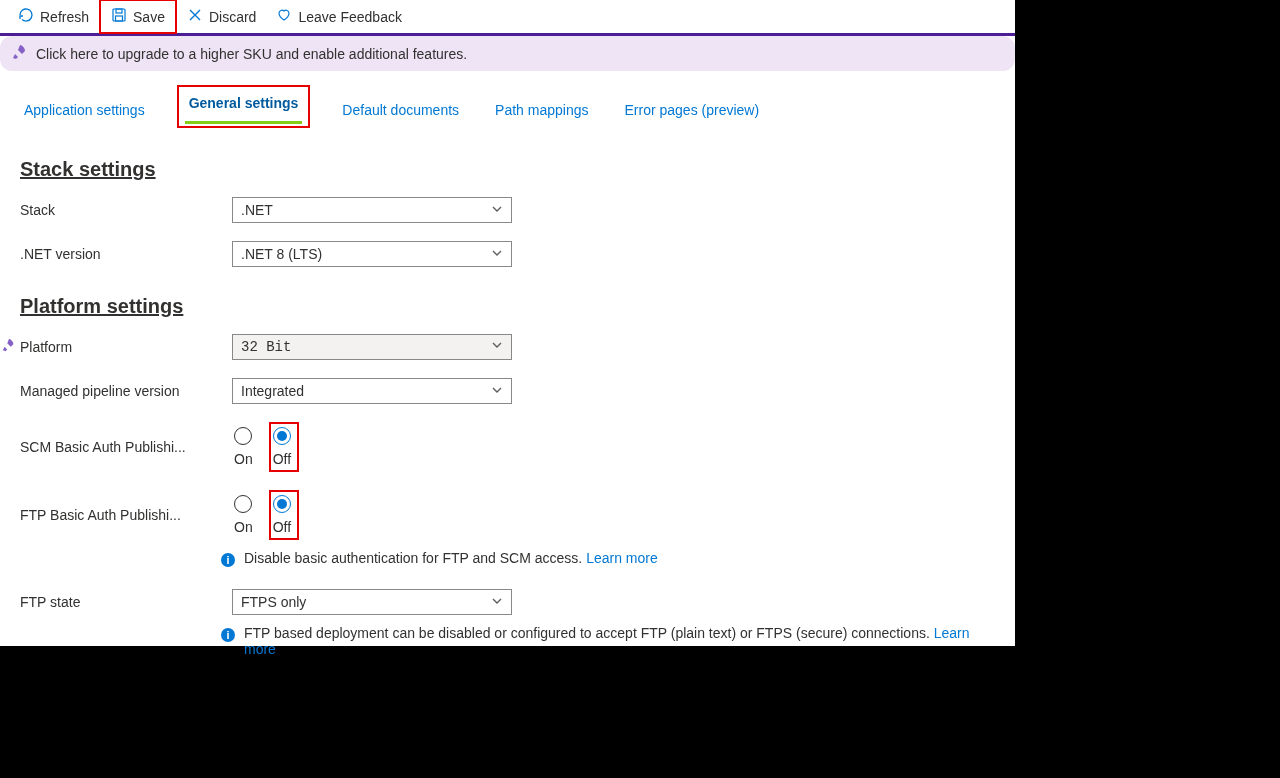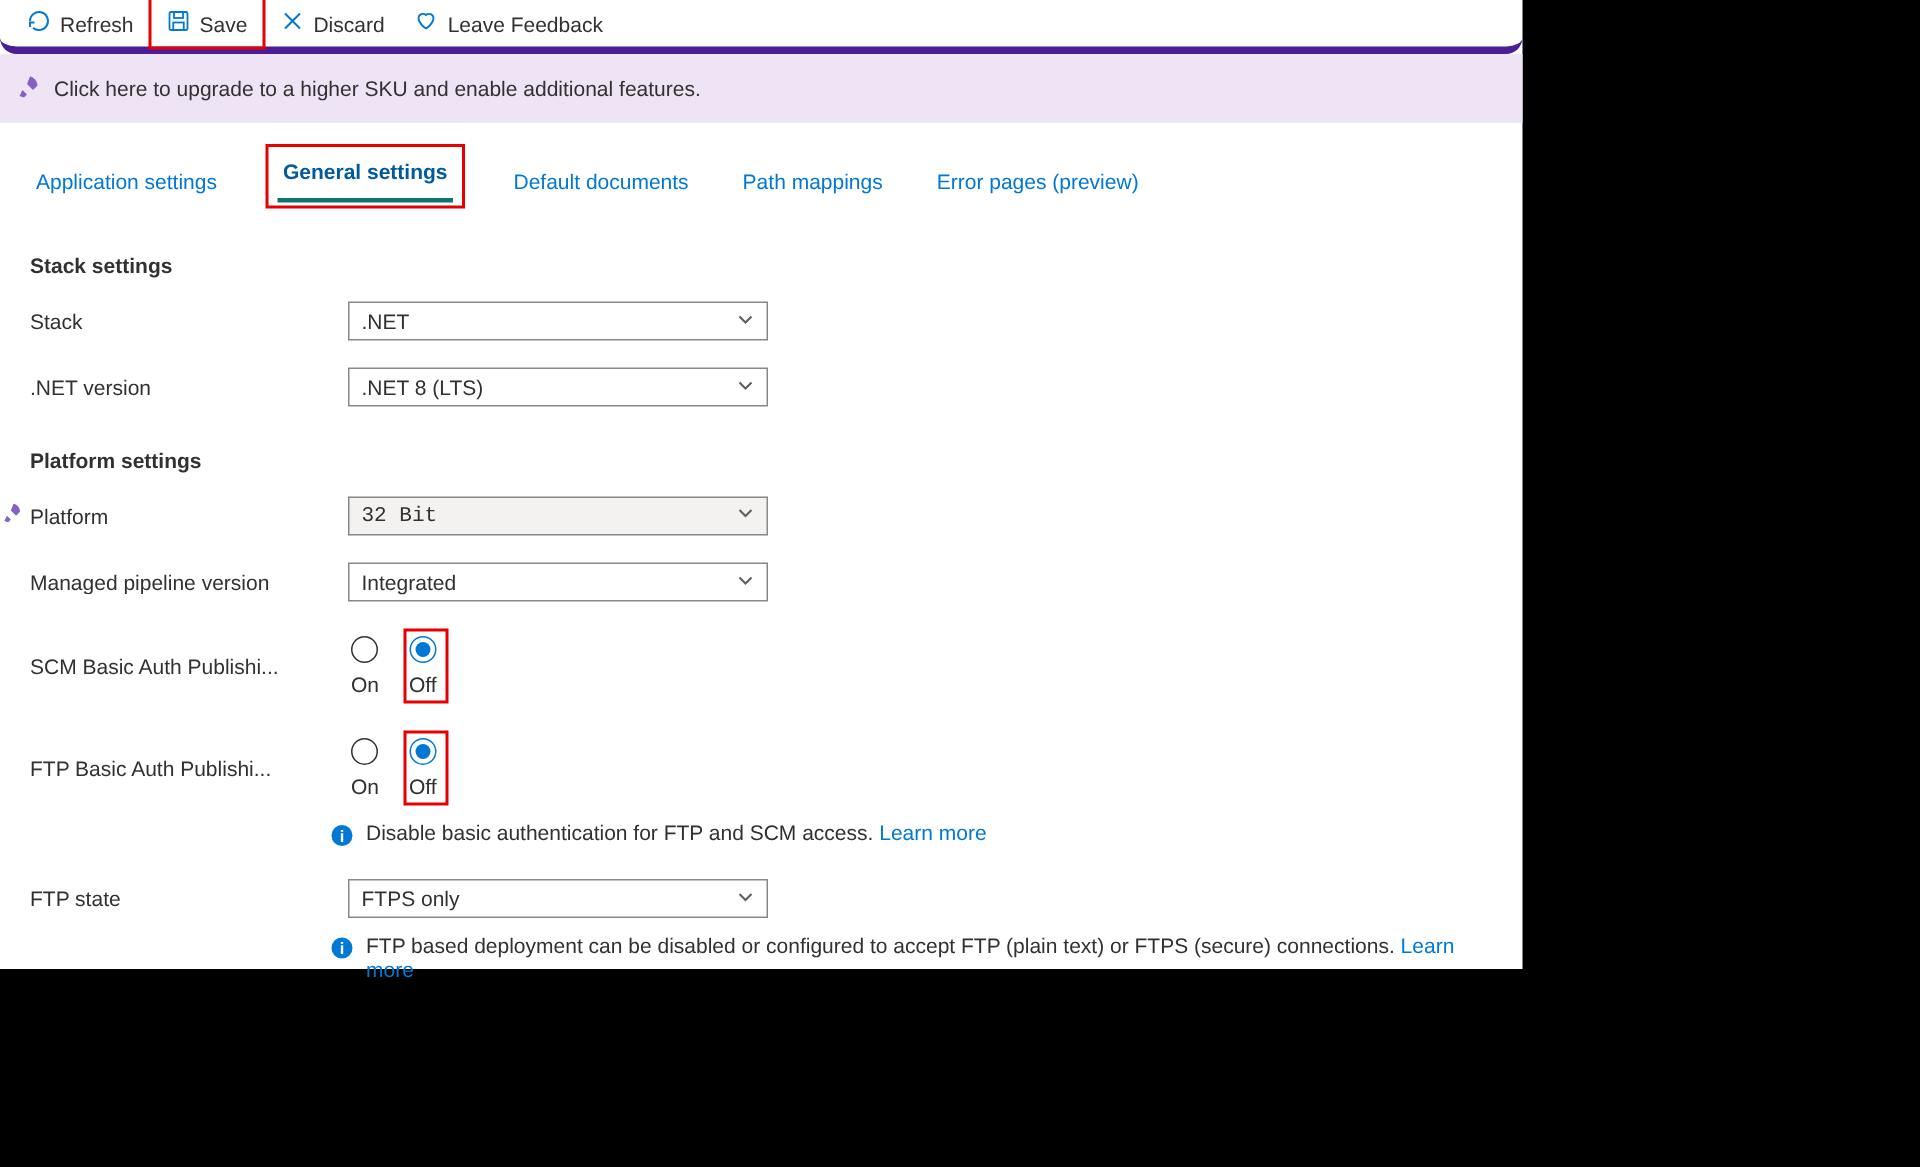--- a/index.html
+++ b/index.html
@@ -1,39 +1,39 @@
 <!DOCTYPE html>
 <html><head>
 <meta charset="utf-8">
 <style>
   * { box-sizing: border-box; }
   html, body { margin: 0; padding: 0; font-family: "Segoe UI", Arial, sans-serif; font-size: 14px; color: #323130; }
   body { background: #000; width: 1280px; height: 778px; }
   .app { background: #fff; width: 1015px; height: 646px; position: relative; }
 
   
-  .toolbar { display: flex; align-items: center; height: 36px; padding: 0 8px; border-bottom: 5px solid #4c1d95; border-radius: 11px; }
+  .toolbar { display: flex; align-items: center; height: 36px; padding: 0 8px; border-bottom: 3px solid #4c1d95; }
   .tb-item { display: inline-flex; align-items: center; gap: 6px; padding: 6px 10px; color: #323130; cursor: pointer; font-size: 14px; }
   .tb-item svg { width: 16px; height: 16px; }
   .tb-item .blue { stroke: #0078d4; fill: none; }
   .highlight-red { border: 2px solid #e60000; }
 
   
-  .banner { background: #efe4f5; display: flex; align-items: center; padding: 0 12px; height: 46px; }
+  .banner { background: #efe4f5; display: flex; align-items: center; padding: 0 12px; height: 35px; border-radius: 12px; }
   .banner svg { width: 16px; height: 16px; margin-right: 8px; }
 
   
   .tabs { display: flex; gap: 28px; padding: 14px 20px 0 20px; align-items: flex-end; }
   .tab { padding: 6px 4px 10px 4px; color: #0078d4; cursor: pointer; font-size: 14px; }
-  .tab.active { color: #005a9e; border-bottom: 3px solid #0f766e; font-weight: 600; }
+  .tab.active { color: #005a9e; border-bottom: 3px solid #84cc16; font-weight: 600; }
   .tab-wrap.highlight-red { padding: 2px 6px; }
 
   
   .content { padding: 16px 20px; }
-  .section-title { font-size: 14px; font-weight: 600; margin: 14px 0 16px 0; }
+  .section-title { font-size: 20px; font-weight: 600; margin: 14px 0 16px 0; text-decoration: underline; }
   .row { display: flex; align-items: center; margin-bottom: 18px; position: relative; gap: 12px; }
   .row-label { width: 200px; color: #323130; font-size: 14px; white-space: nowrap; overflow: hidden; text-overflow: ellipsis; }
   .row-control { width: 280px; }
 
   .select { position: relative; width: 100%; height: 26px; border: 1px solid #8a8886; background: #fff; display: flex; align-items: center; padding: 0 8px; cursor: pointer; font-size: 14px; justify-content: space-between; }
   .select.disabled { background: #f3f2f1; font-family: Liberation Mono, monospace; }
   .select .chev { margin-left: auto; }
   .chev svg { width: 12px; height: 12px; }
 
   .radio-group { display: flex; align-items: center; gap: 10px; }

